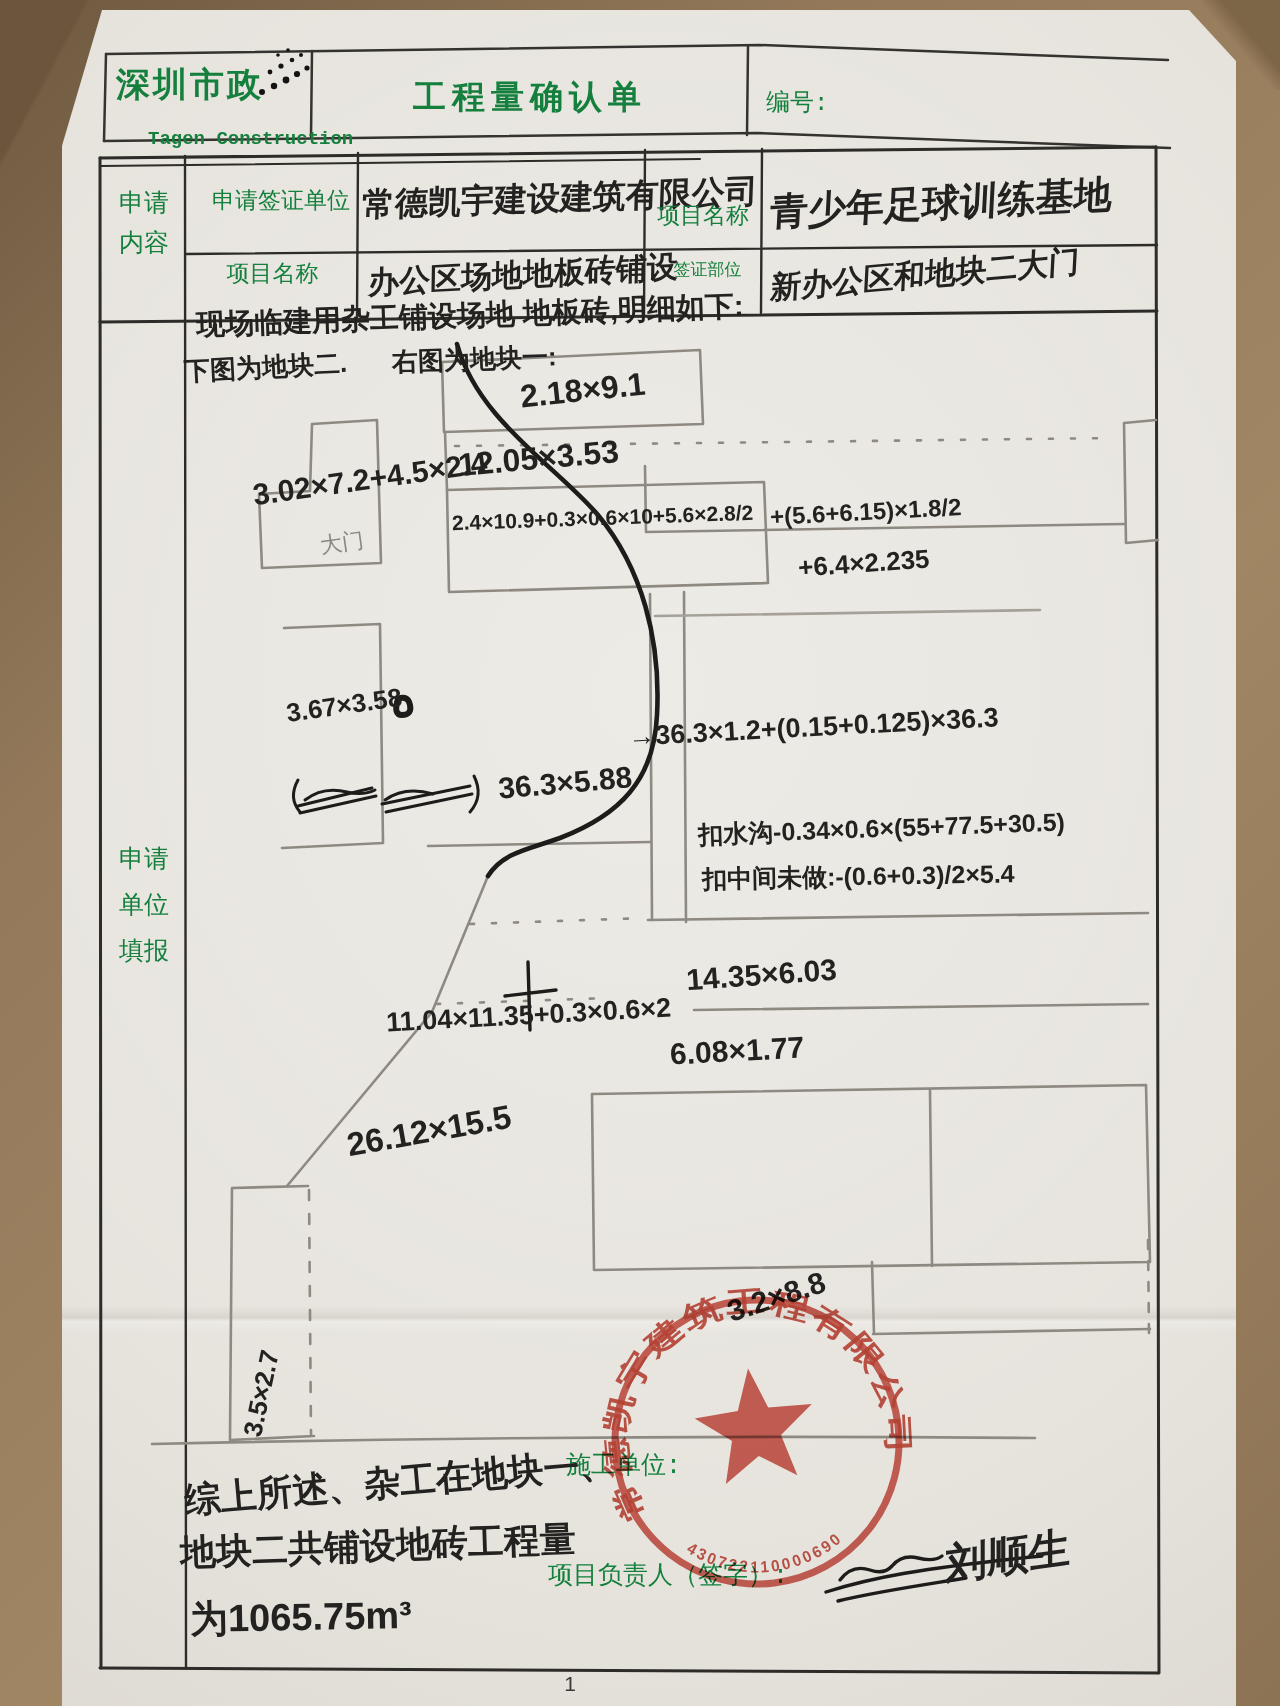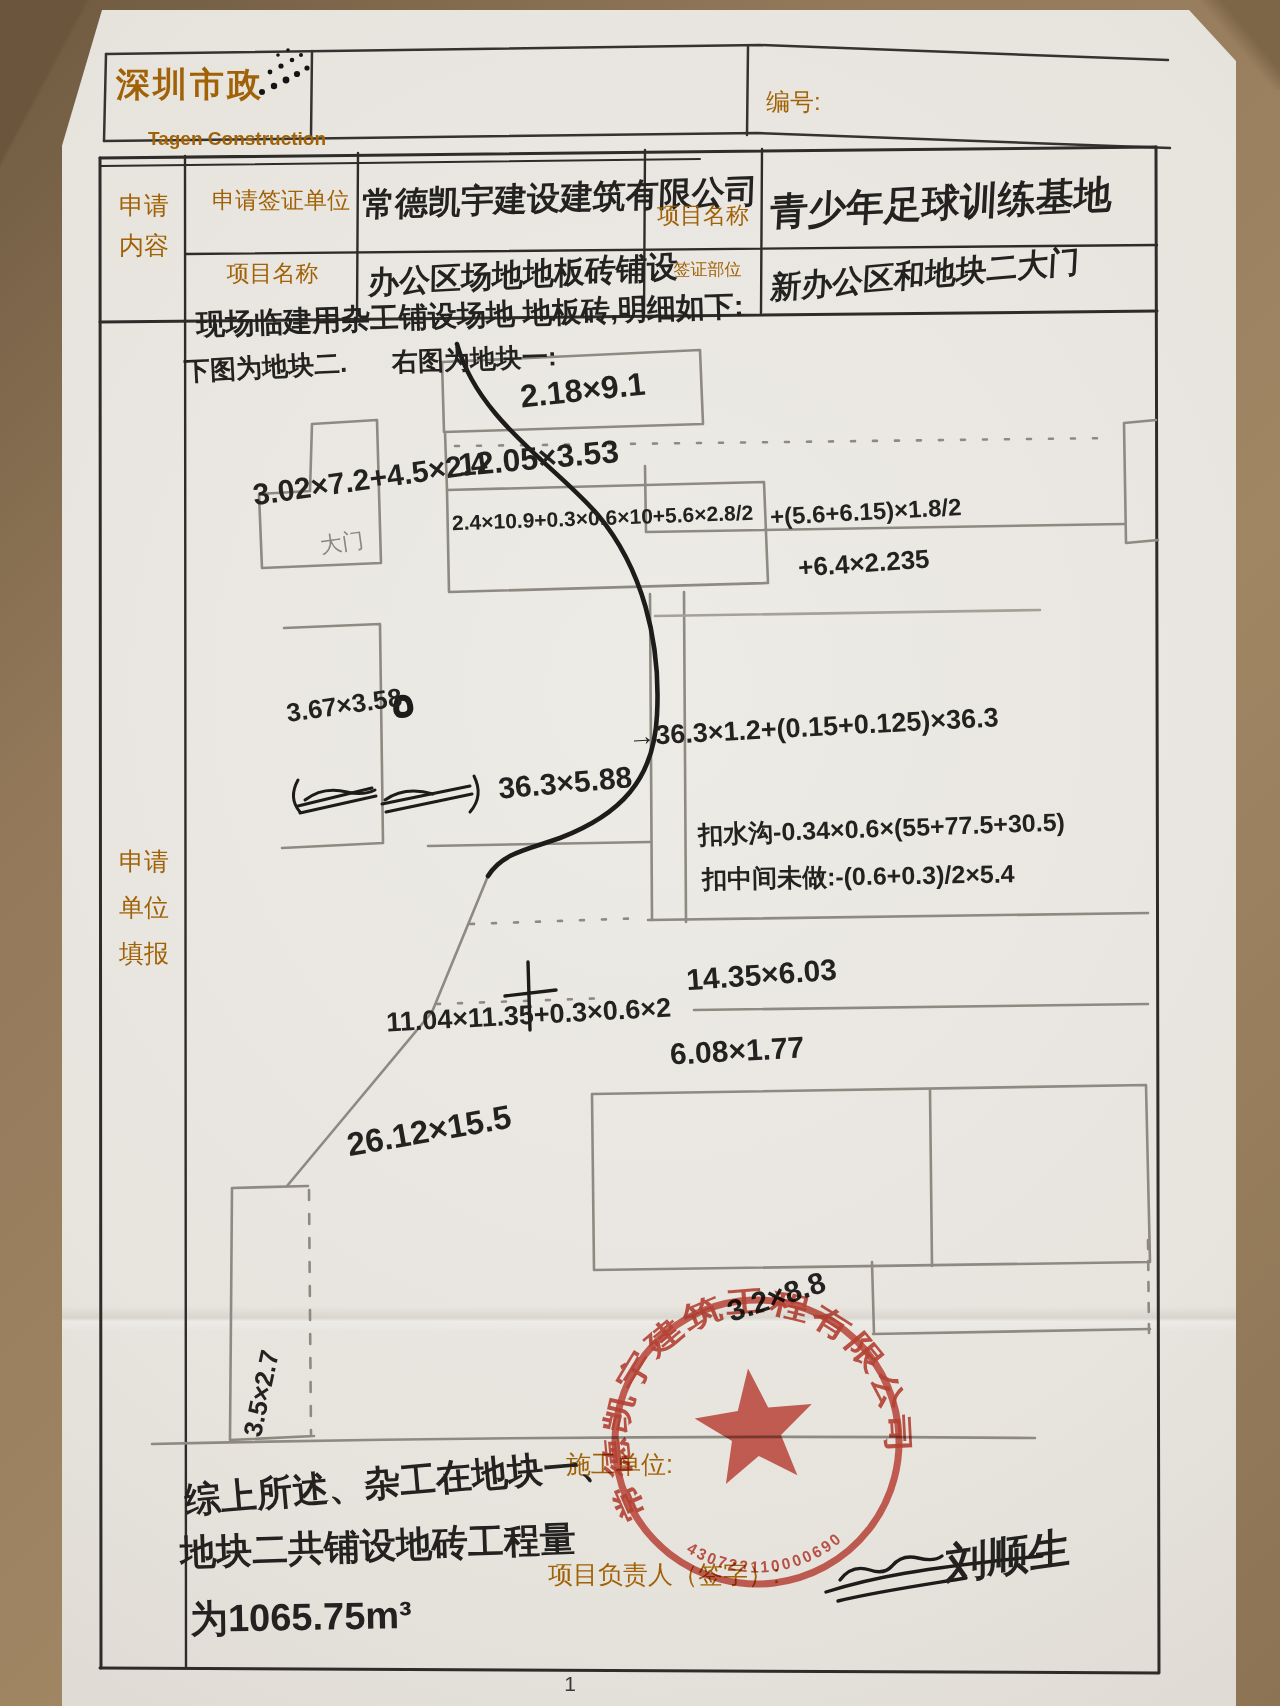--- a/index.html
+++ b/index.html
@@ -12,21 +12,21 @@
   .paper{
     position:absolute;left:62px;top:10px;right:44px;bottom:0;
     background:
       radial-gradient(120% 90% at 50% 40%, #edebe6 0%, #e7e4de 55%, #ddd9d1 85%, #d2cdc3 100%);
     box-shadow:0 0 40px rgba(0,0,0,.45);
     clip-path:polygon(40px 0,96% 0,100% 3%,100% 100%,0 100%,0 8%);
   }
   .crease{position:absolute;left:62px;right:44px;height:26px;top:1306px;
     background:linear-gradient(180deg,rgba(0,0,0,0) 0%,rgba(90,80,60,.10) 45%,rgba(255,255,255,.25) 60%,rgba(0,0,0,0) 100%);}
   .abs{position:absolute;}
-  .printed{color:#a16207;}
+  .printed{color:#15803d;font-family:Liberation Mono, monospace;}
   .hand{color:#232220;font-weight:600;}
   .ann{white-space:nowrap;}
   .pre{white-space:pre-line;}
   svg{position:absolute;left:0;top:0;}
   .seal-wrap{mix-blend-mode:multiply;opacity:.92;}
   .pagenum{color:#3a3935;}
 </style>
 </head>
 <body>
 
@@ -131,20 +131,21 @@
       <circle cx="281" cy="66" r="2.6"></circle>
         <circle cx="292" cy="60" r="2.3"></circle>
         <circle cx="301" cy="55" r="2"></circle>
       <circle cx="278" cy="55" r="1.8"></circle>
         <circle cx="288" cy="50" r="1.8"></circle>
     </g>
   </svg>
 
   <div class="abs printed" style="left:116px;top:62px;font-size:34px;font-weight:bold;letter-spacing:3px;">深圳市政</div>
   <div class="abs printed" style="left:148px;top:104px;font-size:19px;font-weight:bold;margin-top:24px;">Tagen Construction</div>
+  <div class="abs printed" style="left:330px;top:75px;width:400px;text-align:center;font-size:33px;font-weight:bold;letter-spacing:6px;">工程量确认单</div>
   <div class="abs printed" style="left:766px;top:86px;font-size:24px;">编号:</div>
 
   <div class="abs printed pre" style="left:113px;top:185px;width:62px;text-align:center;font-size:25px;line-height:40px;">申请
 内容</div>
   <div class="abs printed pre" style="left:113px;top:838px;width:62px;text-align:center;font-size:25px;line-height:46px;">申请
 单位
 填报</div>
 
   <div class="abs printed" style="left:195px;top:185px;width:155px;text-align:right;font-size:23px;">申请签证单位</div>
   <div class="abs hand" style="left:362px;top:176px;font-size:33px;transform:rotate(-2deg) skewX(-4deg);">常德凯宇建设建筑有限公司</div>

